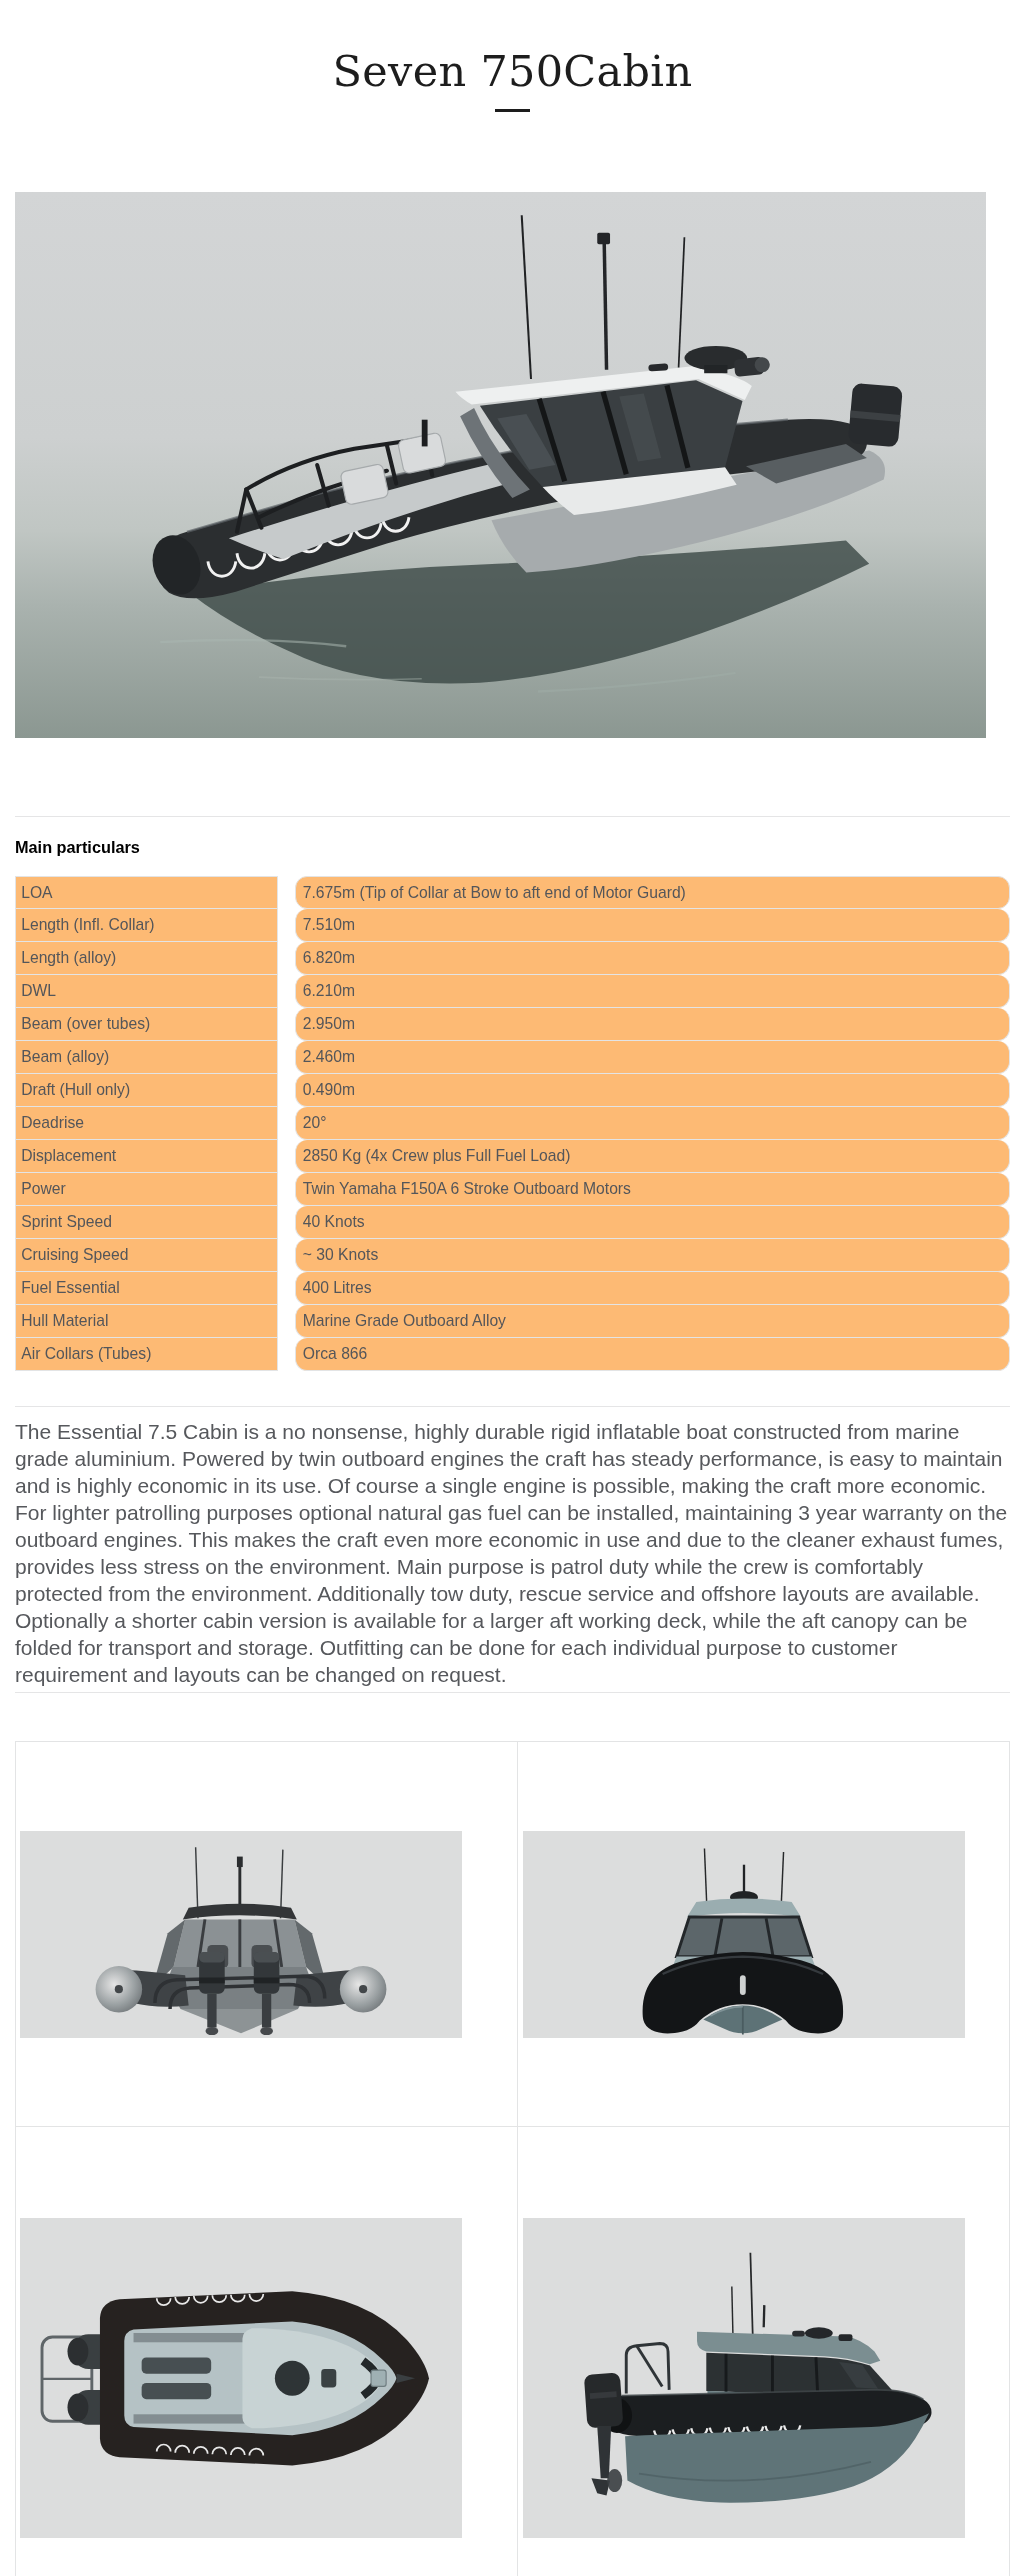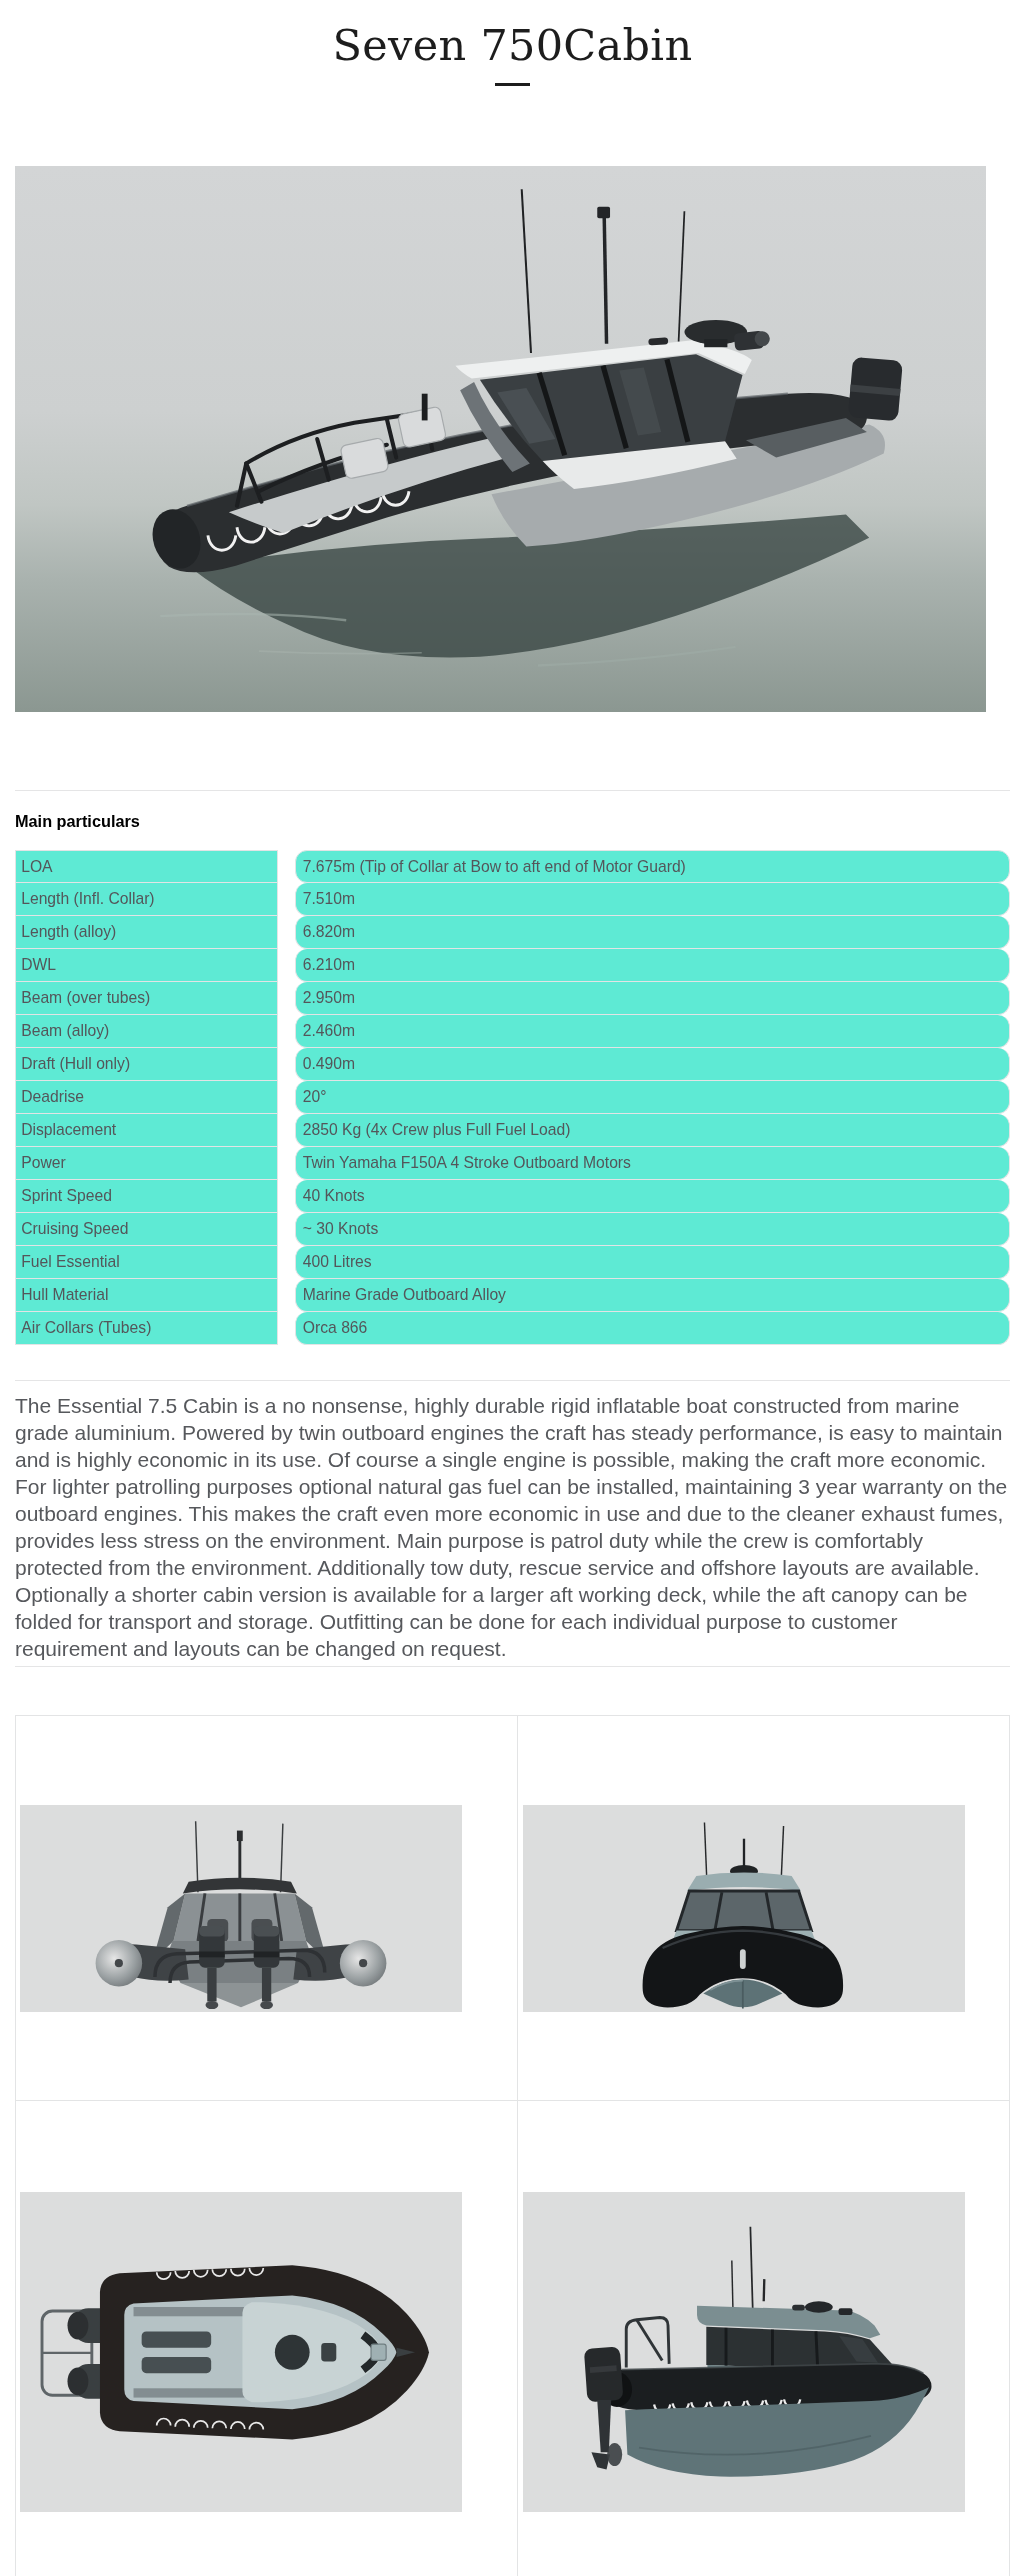--- a/index.html
+++ b/index.html
@@ -1,36 +1,36 @@
 <!DOCTYPE html>
 <html style="font-size:9.3px"><head>
 <meta charset="utf-8">
 <style>
   html,body{margin:0;padding:0;background:#fff;}
   body{width:1025px;min-height:2576px;font-family:"Liberation Sans",sans-serif;color:#56585c;}
   .page{padding:0 15px 27px 15px;box-sizing:border-box;}
 
   .page-title{font-family:"DejaVu Serif",serif;font-weight:500;font-size:43px;line-height:1.15;
-    color:#1d1d1d;text-align:center;margin:0;padding-top:21px;letter-spacing:0.3px;}
+    color:#1d1d1d;text-align:center;margin:0;padding-top:47px;letter-spacing:0.3px;}
   .title-dash{width:35px;height:2.3px;background:#1d1d1d;margin:12.8px auto 0;}
 
   .hero{margin:80px 0 0 0;width:971px;height:546px;position:relative;}
   .hero svg{display:block;width:100%;height:100%;}
 
   .rule{border:0;border-top:0.6px solid #e5e5e6;margin:0;}
   .rule-1{margin-top:78px;}
   .rule-2{margin-top:35px;}
   .rule-3{margin-top:4.6px;}
 
   .section-heading{font-size:16.3px;font-weight:bold;color:#000000;margin:21.5px 0 0 0;}
 
   .specs{margin-top:19px;}
   .spec-row{display:flex;}
   .spec-cell{box-sizing:border-box;border:0.6px solid #e3e4e5;border-top:0;height:33px;
-    display:flex;align-items:center;font-size:15.7px;color:#54565a;background:#5eead4;}
+    display:flex;align-items:center;font-size:15.7px;color:#54565a;background:#fdba74;}
   .spec-row:first-child .spec-cell{border-top:0.6px solid #e3e4e5;}
   .spec-label{width:263px;padding:0 8.1px 0 5.2px;margin-right:17.4px;}
   .spec-value{flex:1;padding:0 9.3px 0 6.4px;border-radius:12px;}
 
   .desc{margin:10.5px 0 0 0;font-size:21px;line-height:27px;color:#56585c;max-width:995px;}
 
   .gallery{margin-top:48px;border:0.6px solid #e3e4e5;display:grid;
     grid-template-columns:502px auto;grid-template-rows:385px 502px;}
   .gcell{display:flex;align-items:center;padding-left:4.1px;box-sizing:border-box;}
   .gcell.c1{border-right:0.6px solid #e3e4e5;}
@@ -166,21 +166,21 @@
     <div class="spec-row">
         <div class="spec-cell spec-label">Deadrise</div>
         <div class="spec-cell spec-value">20°</div>
       </div>
     <div class="spec-row">
         <div class="spec-cell spec-label">Displacement</div>
         <div class="spec-cell spec-value">2850 Kg (4x Crew plus Full Fuel Load)</div>
       </div>
     <div class="spec-row">
         <div class="spec-cell spec-label">Power</div>
-        <div class="spec-cell spec-value">Twin Yamaha F150A 4 Stroke Outboard Motors</div>
+        <div class="spec-cell spec-value">Twin Yamaha F150A 6 Stroke Outboard Motors</div>
       </div>
     <div class="spec-row">
         <div class="spec-cell spec-label">Sprint Speed</div>
         <div class="spec-cell spec-value">40 Knots</div>
       </div>
     <div class="spec-row">
         <div class="spec-cell spec-label">Cruising Speed</div>
         <div class="spec-cell spec-value">~ 30 Knots</div>
       </div>
     <div class="spec-row">

